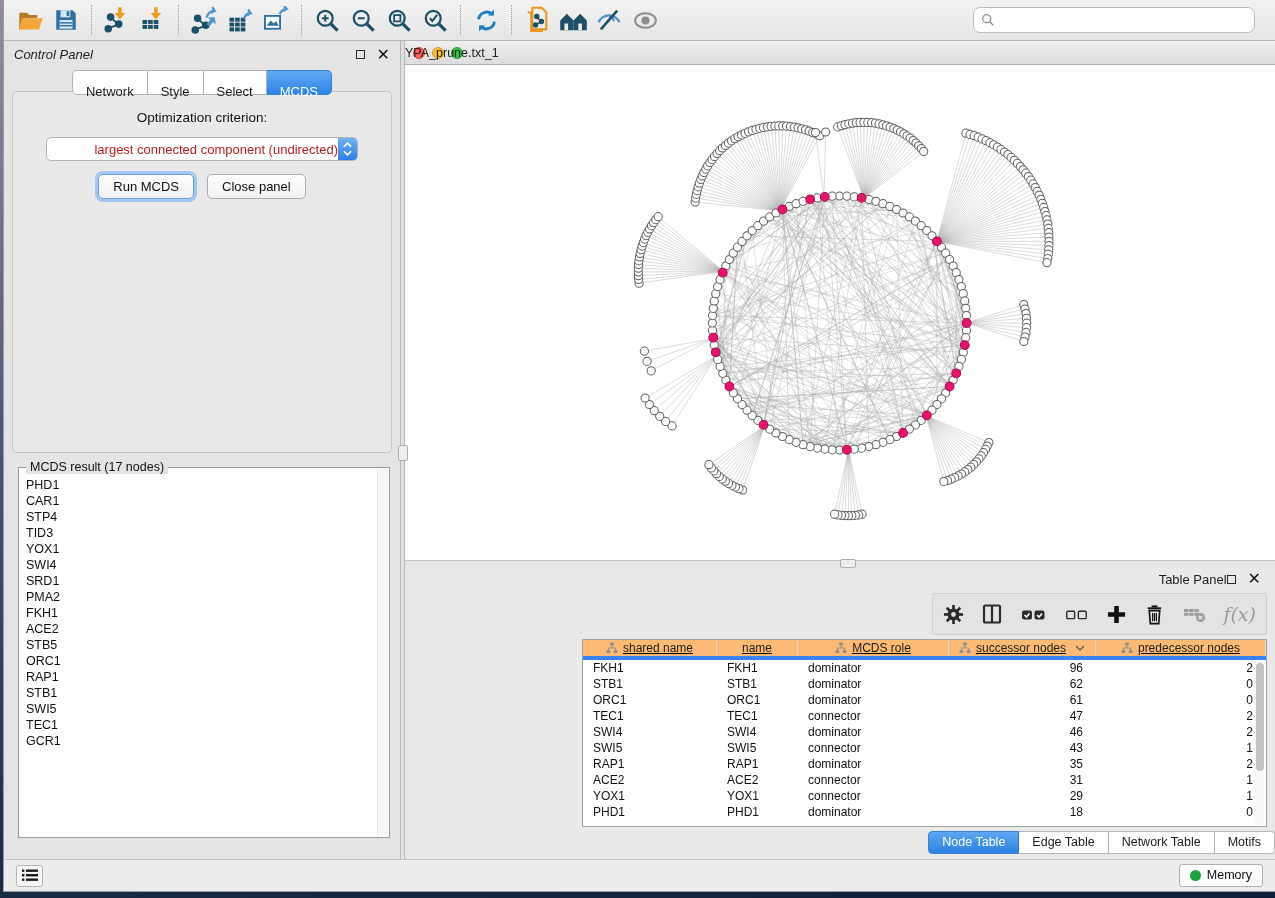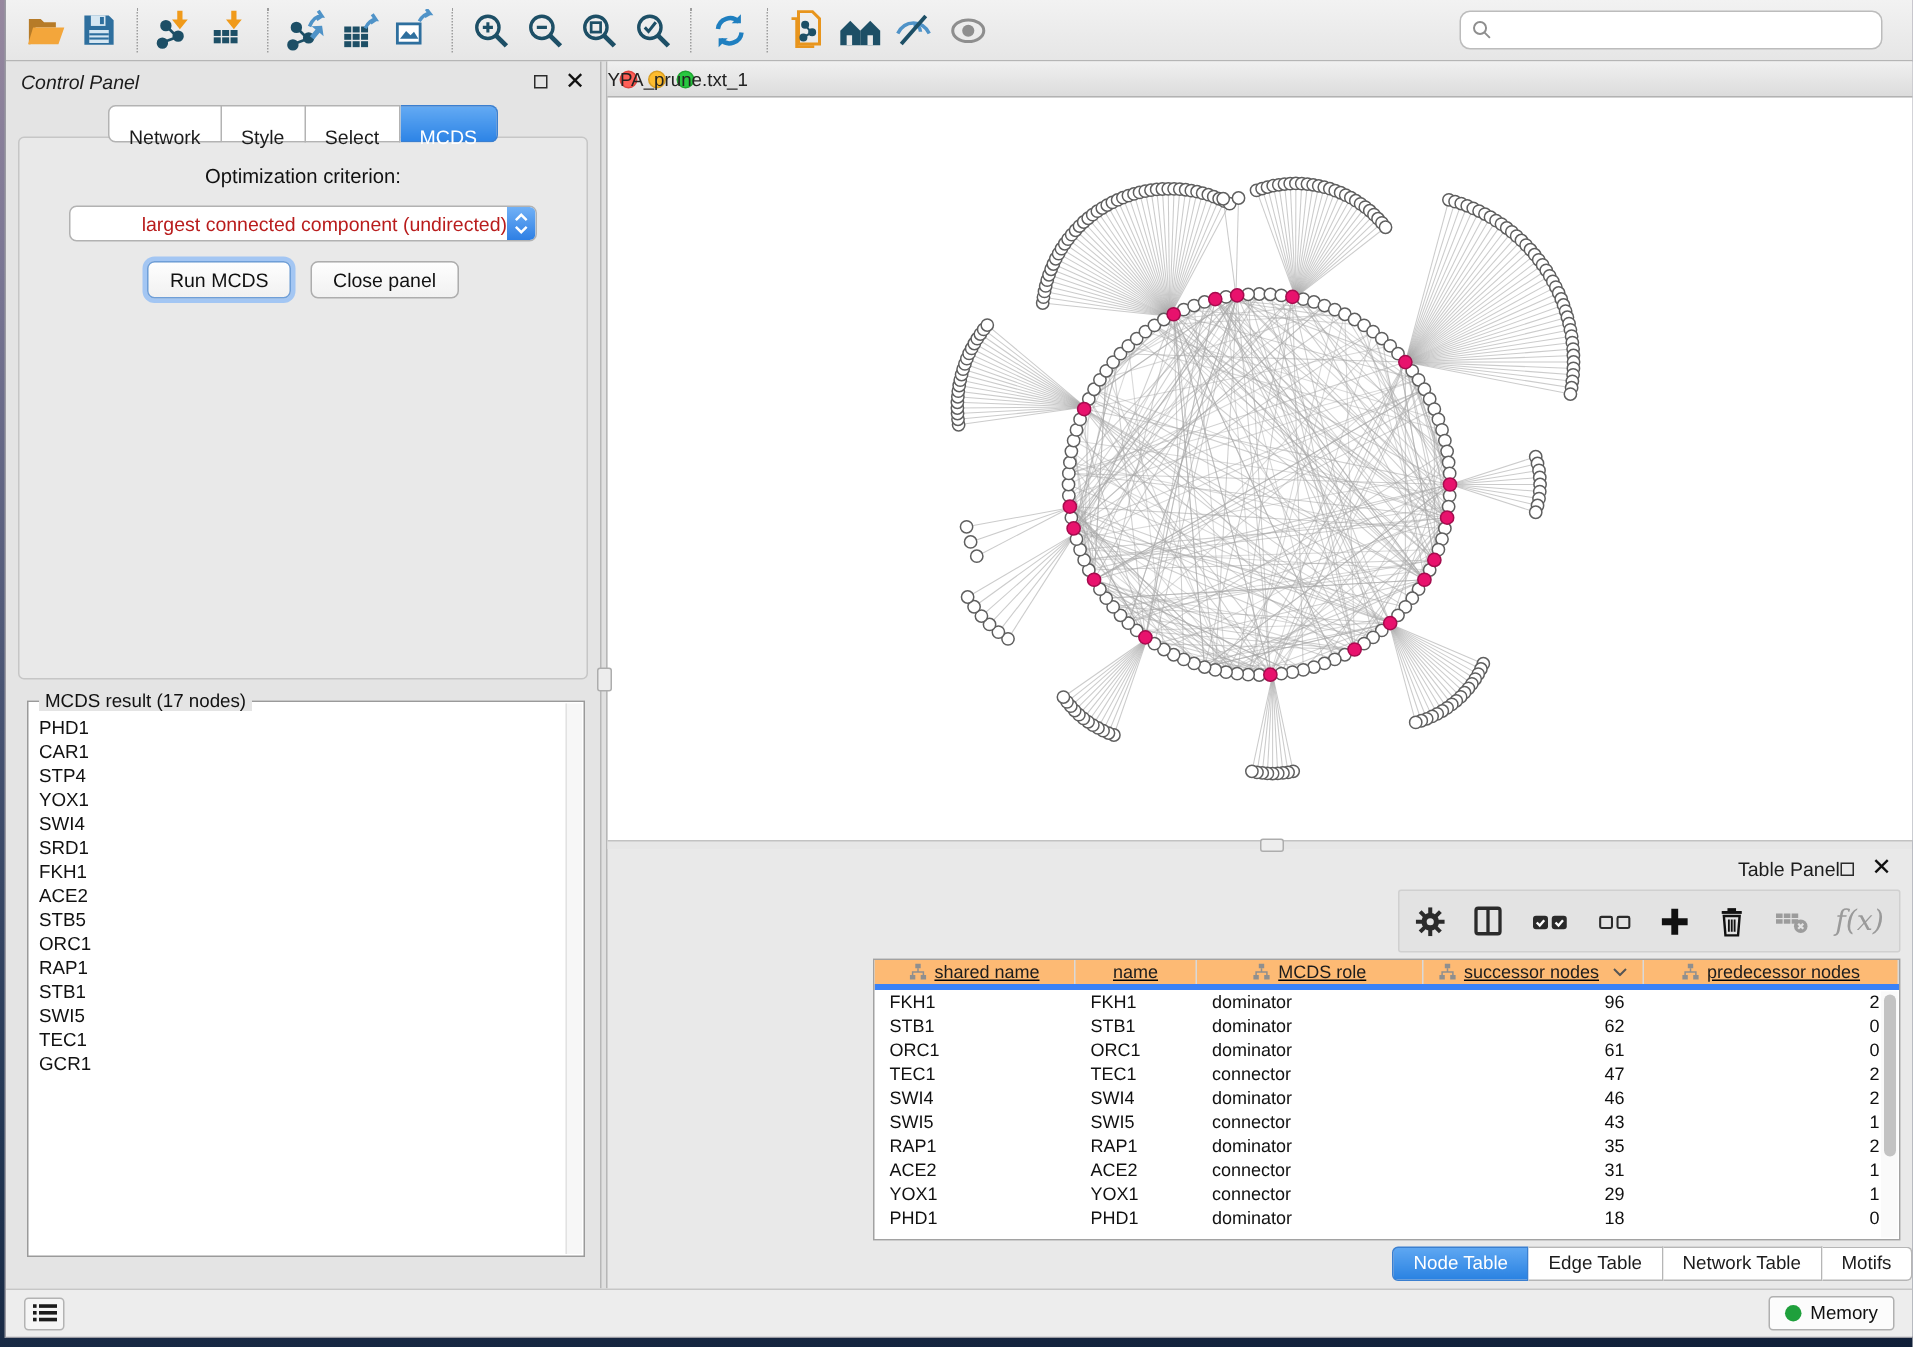--- a/index.html
+++ b/index.html
@@ -323,23 +323,25 @@
           <button class="pbtn focused">Run MCDS</button>
           <button class="pbtn">Close panel</button>
         </div>
       </div>
       <div class="result-box">
         <span class="result-legend">MCDS result (17 nodes)</span>
         <div class="result-list" id="result-list">
             <div class="result-item">PHD1</div>
             <div class="result-item">CAR1</div>
             <div class="result-item">STP4</div>
+            <div class="result-item">TID3</div>
             <div class="result-item">YOX1</div>
             <div class="result-item">SWI4</div>
             <div class="result-item">SRD1</div>
+            <div class="result-item">PMA2</div>
             <div class="result-item">FKH1</div>
             <div class="result-item">ACE2</div>
             <div class="result-item">STB5</div>
             <div class="result-item">ORC1</div>
             <div class="result-item">RAP1</div>
             <div class="result-item">STB1</div>
             <div class="result-item">SWI5</div>
             <div class="result-item">TEC1</div>
             <div class="result-item">GCR1</div>
           </div>

